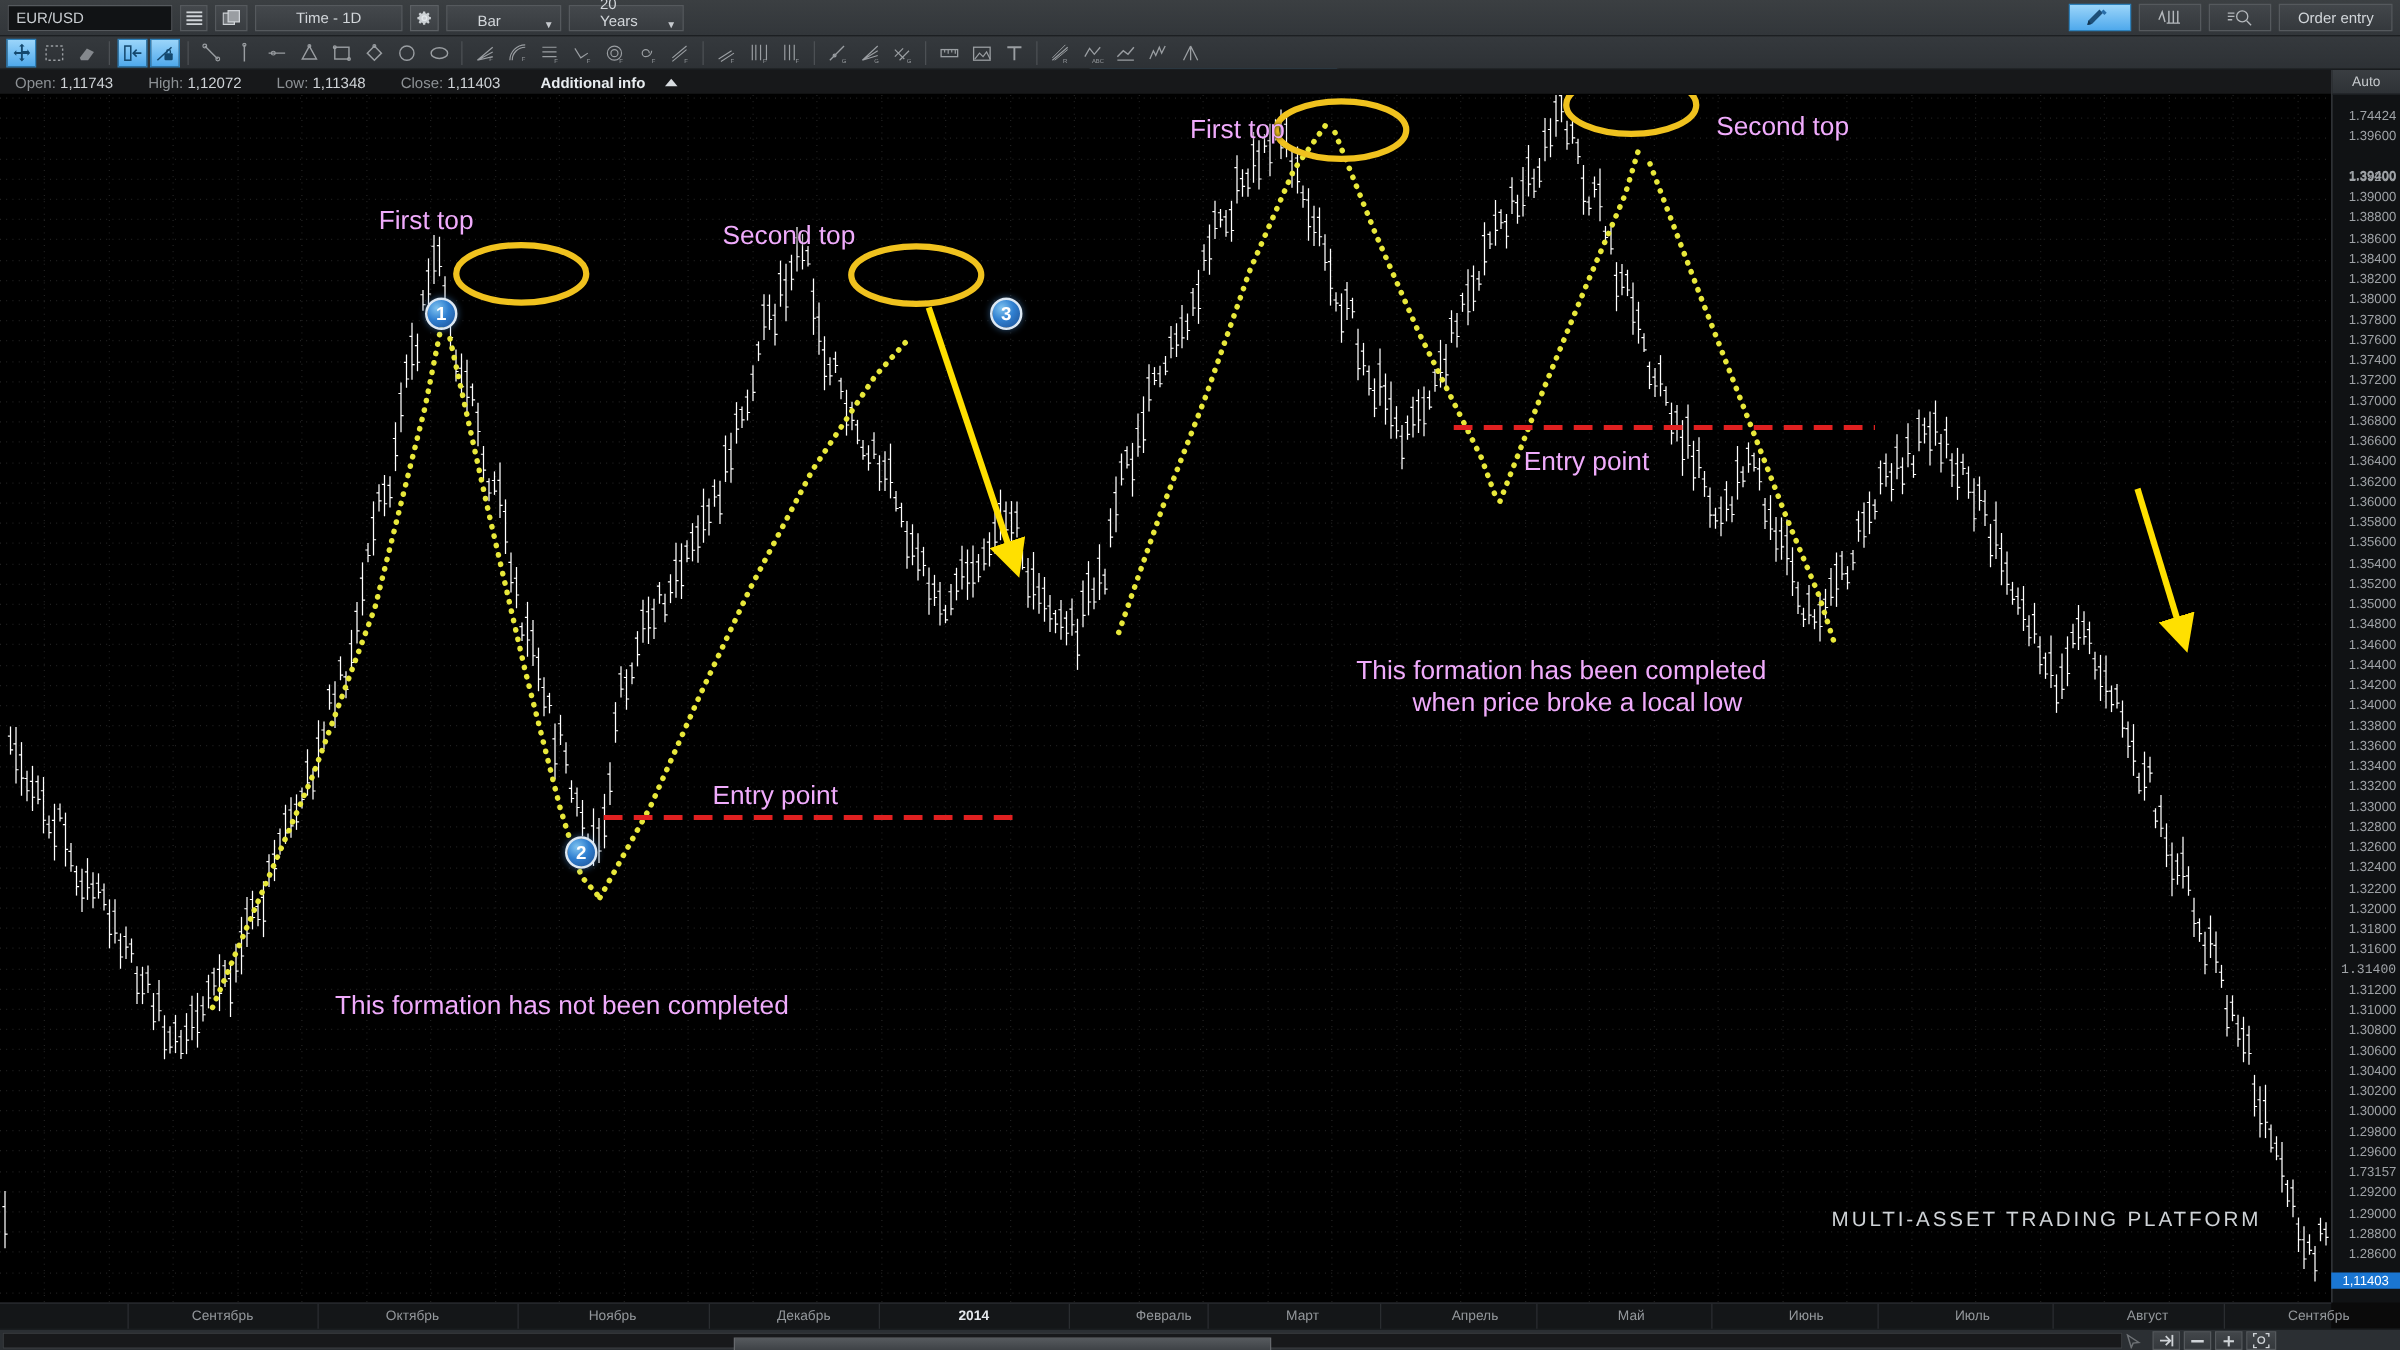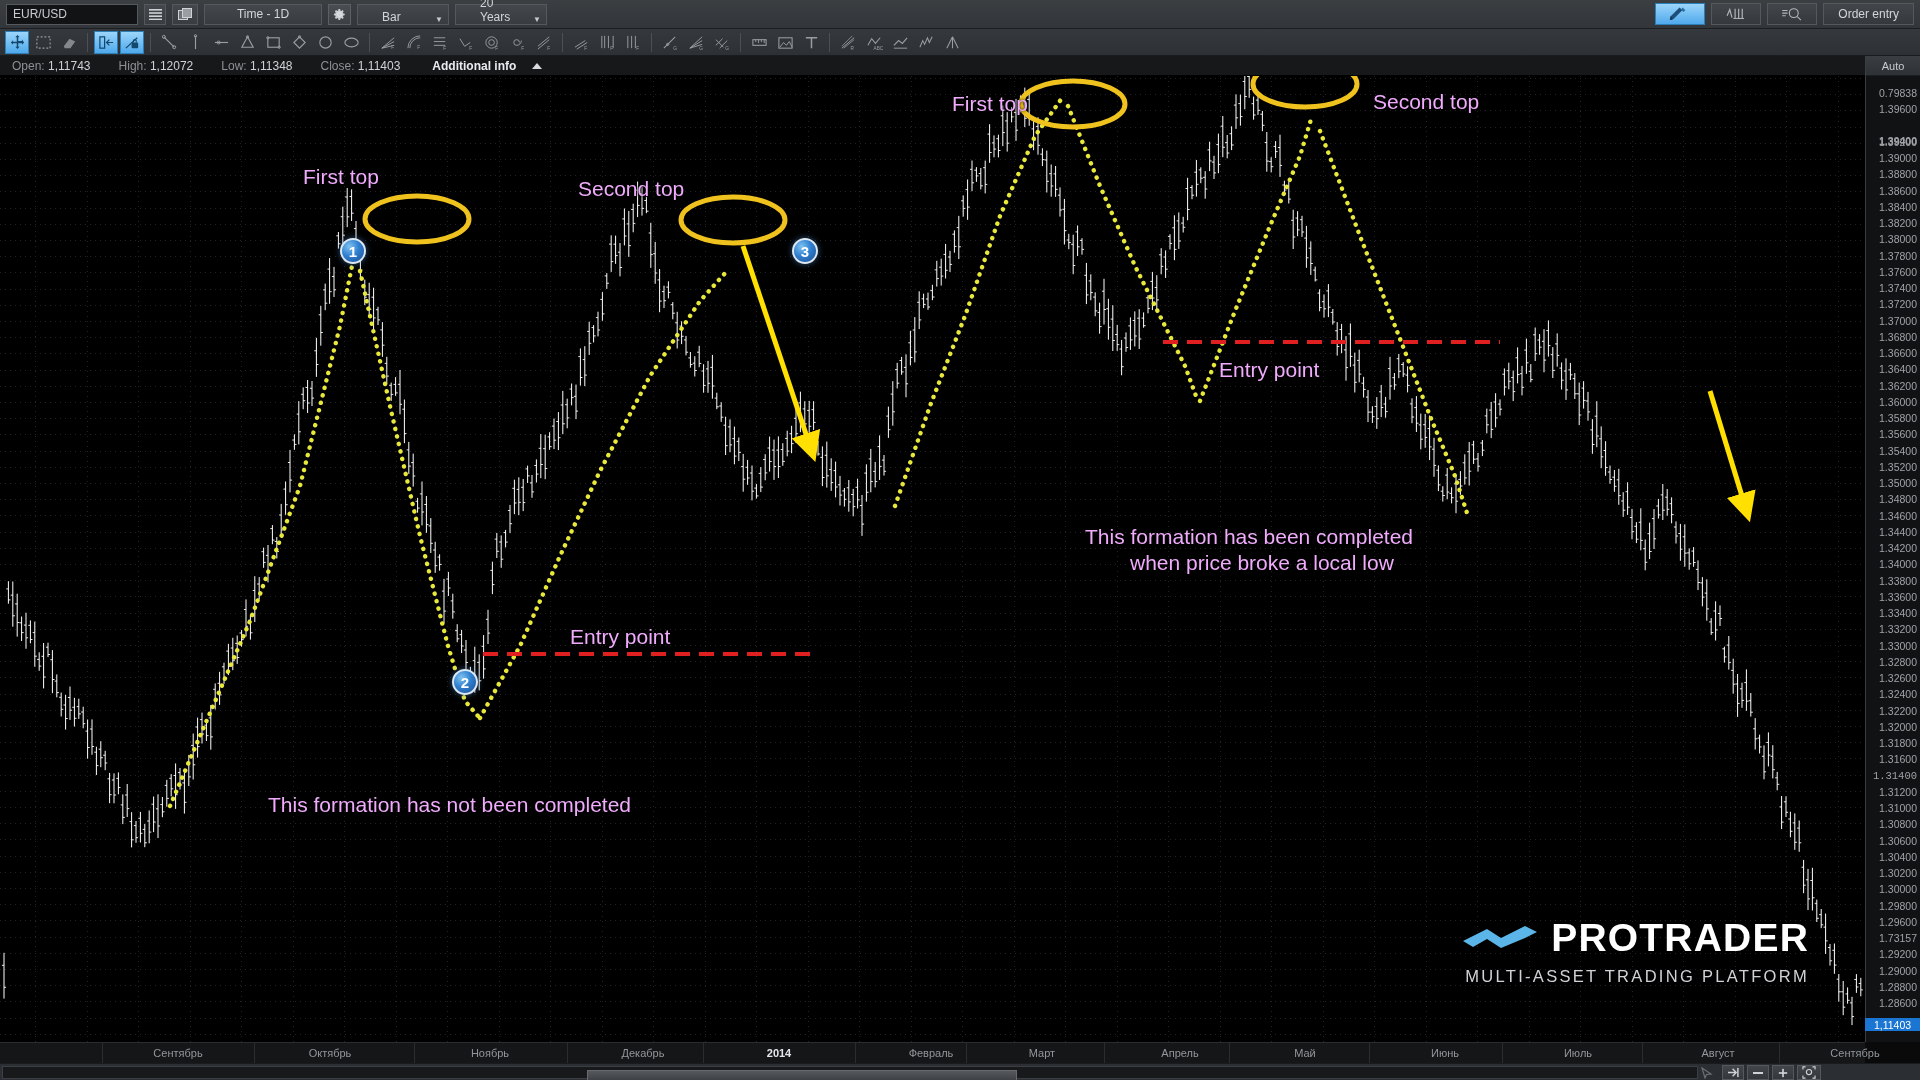--- a/index.html
+++ b/index.html
@@ -1462,36 +1462,30 @@
         <div class="anno" style="left: 1085px; top: 449px;">This formation has been completed</div>
         <div class="anno" style="left: 1130px; top: 475px;">when price broke a local low</div>
       </div>
     <div id="badges">
         <div class="badge" style="left: 340px; top: 162px;">1</div>
         <div class="badge" style="left: 452px; top: 593px;">2</div>
         <div class="badge" style="left: 792px; top: 162px;">3</div>
       </div>
 
     <div class="logo">
-      <div class="logo-row">
-        <svg width="78" height="34" viewBox="0 0 78 34">
-          <path d="M2 20 L26 8 L40 17 L64 5 L76 11 L64 17 L40 27 L26 18 L12 26 Z" fill="#5bb5e8"></path>
-        </svg>
-        <span class="logo-word">PROTRADER</span>
-      </div>
       <div class="logo-sub">MULTI-ASSET TRADING PLATFORM</div>
     </div>
   </div>
 
   <div class="price-axis">
     <div class="pa-head">
       <span>Auto</span>
     </div>
     <div id="paticks">
-        <div class="pa-tick" style="top: 31px;">0.79838</div>
+        <div class="pa-tick" style="top: 31px;">1.74424</div>
         <div class="pa-tick" style="top: 47.25px;">1.39600</div>
         <div class="pa-tick" style="top: 79px; font-weight: bold;">1.39400</div>
         <div class="pa-tick" style="top: 79.75px;">1.39200</div>
         <div class="pa-tick" style="top: 96px;">1.39000</div>
         <div class="pa-tick" style="top: 112.25px;">1.38800</div>
         <div class="pa-tick" style="top: 128.5px;">1.38600</div>
         <div class="pa-tick" style="top: 144.75px;">1.38400</div>
         <div class="pa-tick" style="top: 161px;">1.38200</div>
         <div class="pa-tick" style="top: 177.25px;">1.38000</div>
         <div class="pa-tick" style="top: 193.5px;">1.37800</div>

